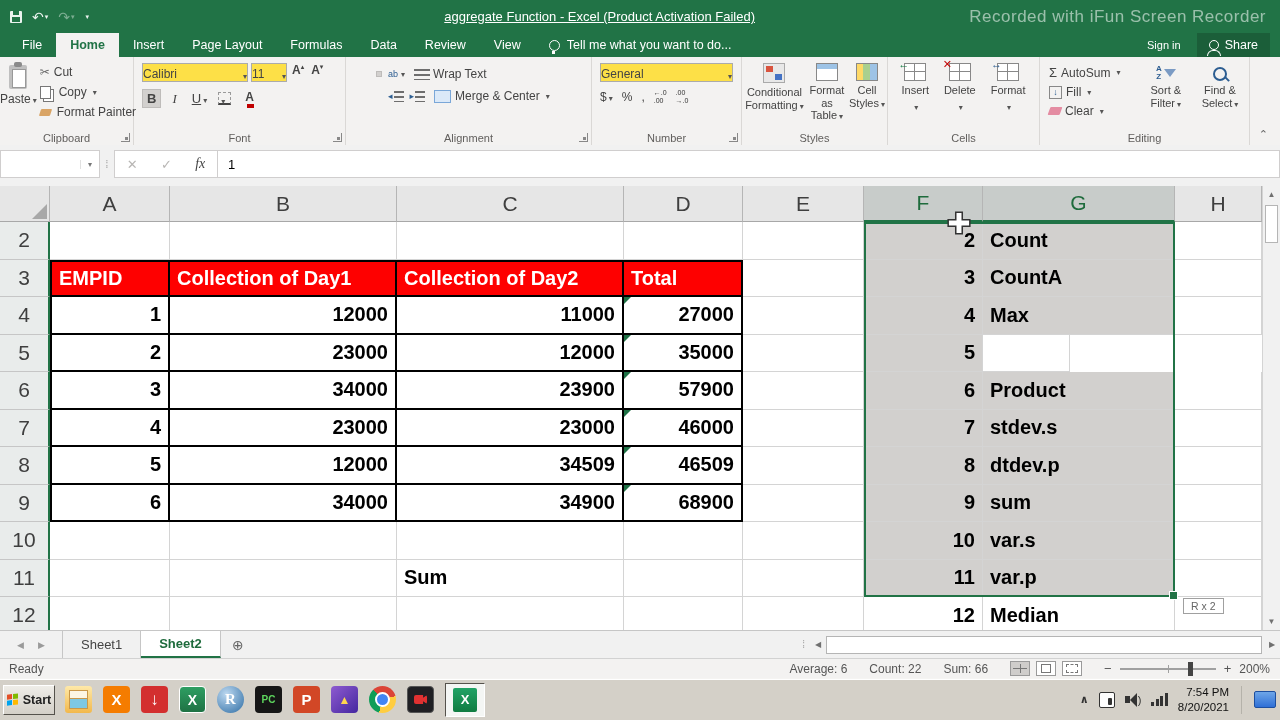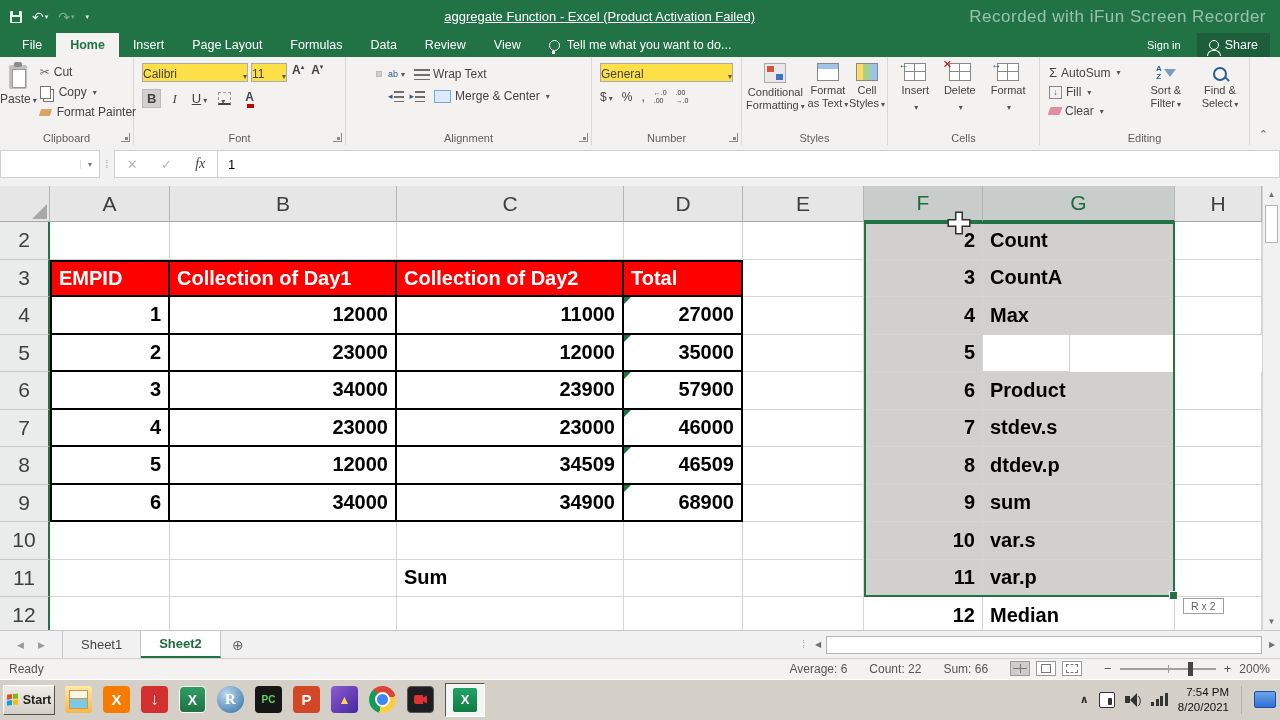--- a/index.html
+++ b/index.html
@@ -353,21 +353,21 @@
     <div class="launcher"></div>
   </div>
 
   <div class="rgroup" id="g-styles">
     <div class="bigbtn">
         <span class="ic-cf"></span>
         <span class="dd">Conditional Formatting</span>
       </div>
     <div class="bigbtn">
         <span class="ic-ftable"></span>
-        <span class="dd">Format as Text</span>
+        <span class="dd">Format as Table</span>
       </div>
     <div class="bigbtn">
         <span class="ic-cstyle"></span>
         <span class="dd">Cell Styles</span>
       </div>
     <div class="rlabel">Styles</div>
   </div>
 
   <div class="rgroup" id="g-cells">
     <div class="bigbtn">

